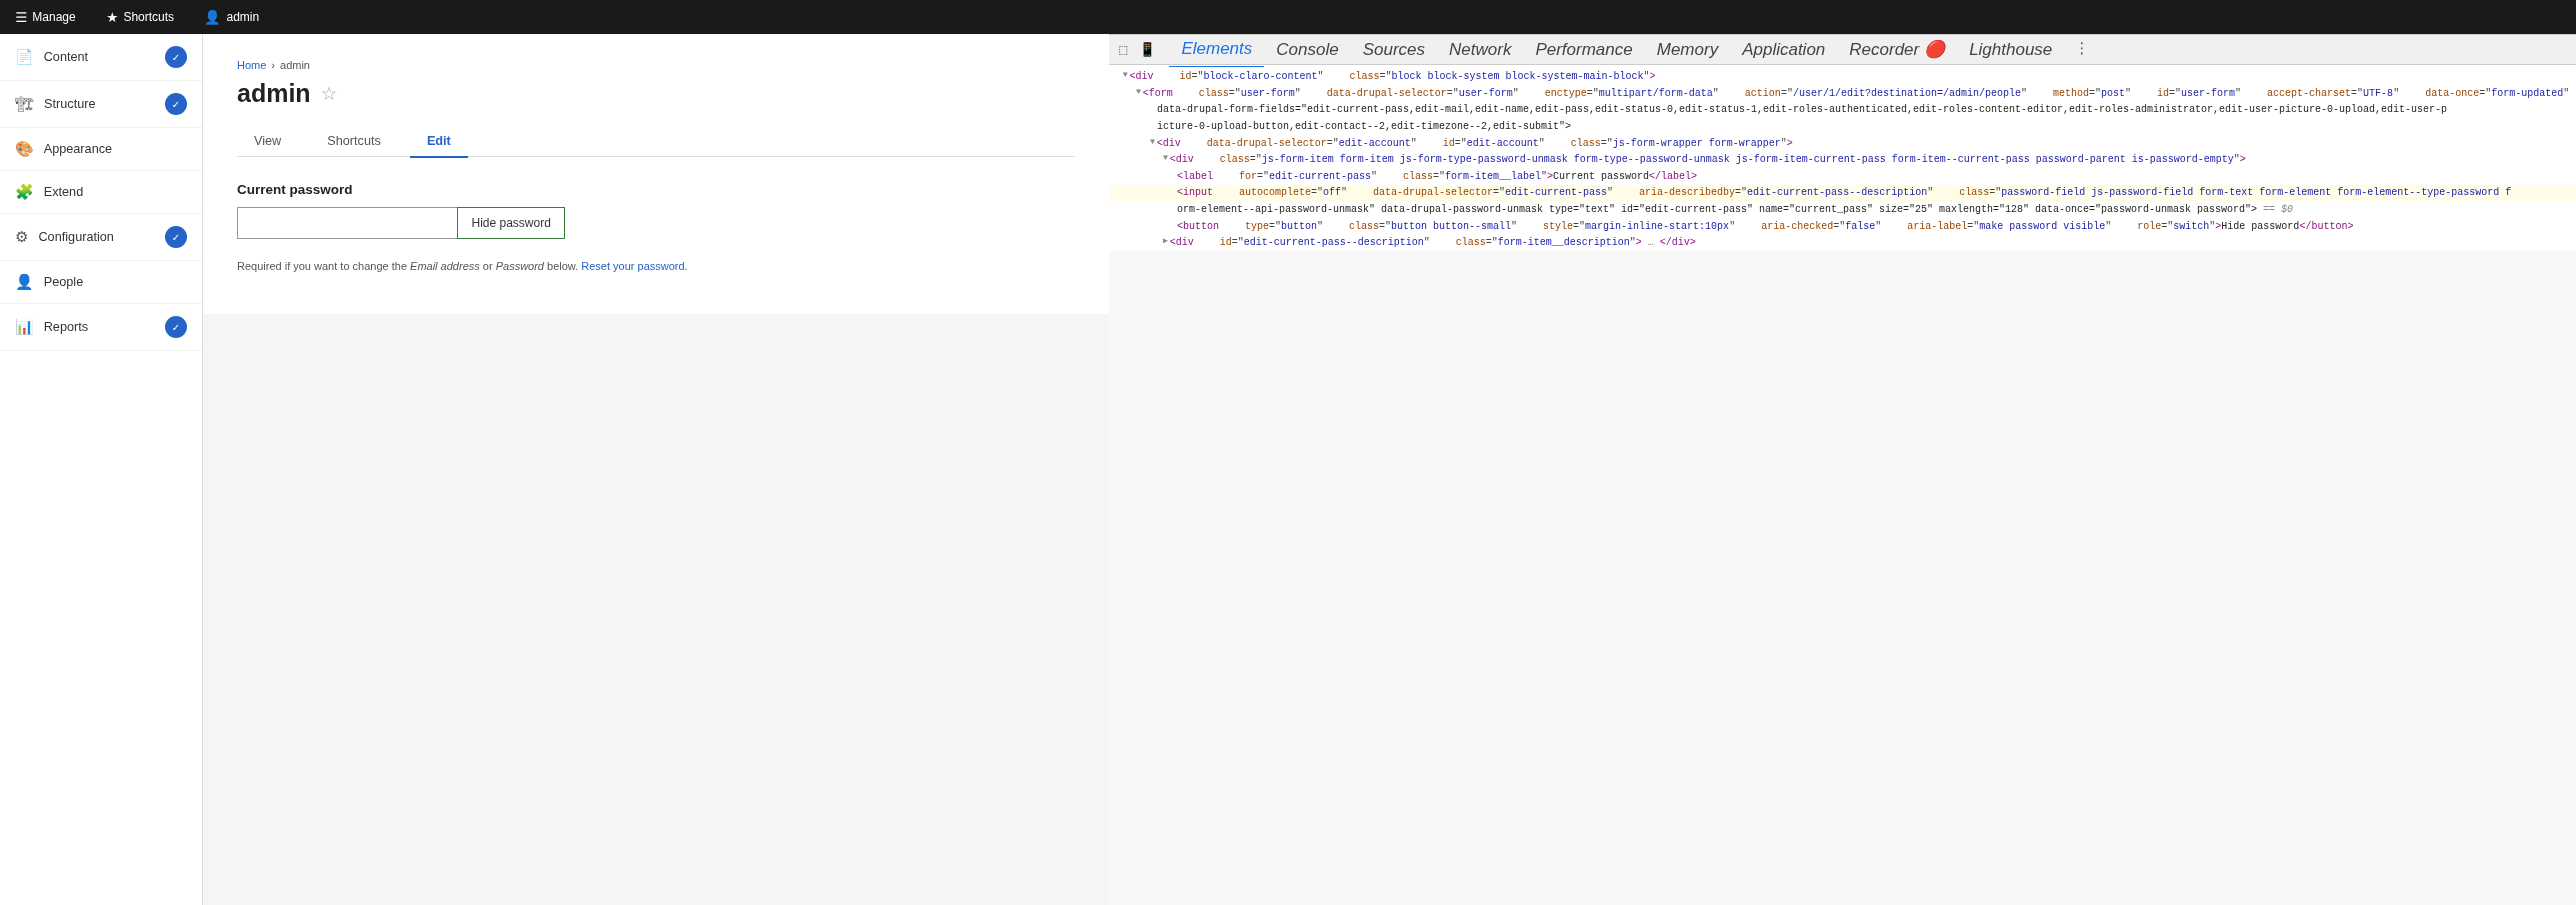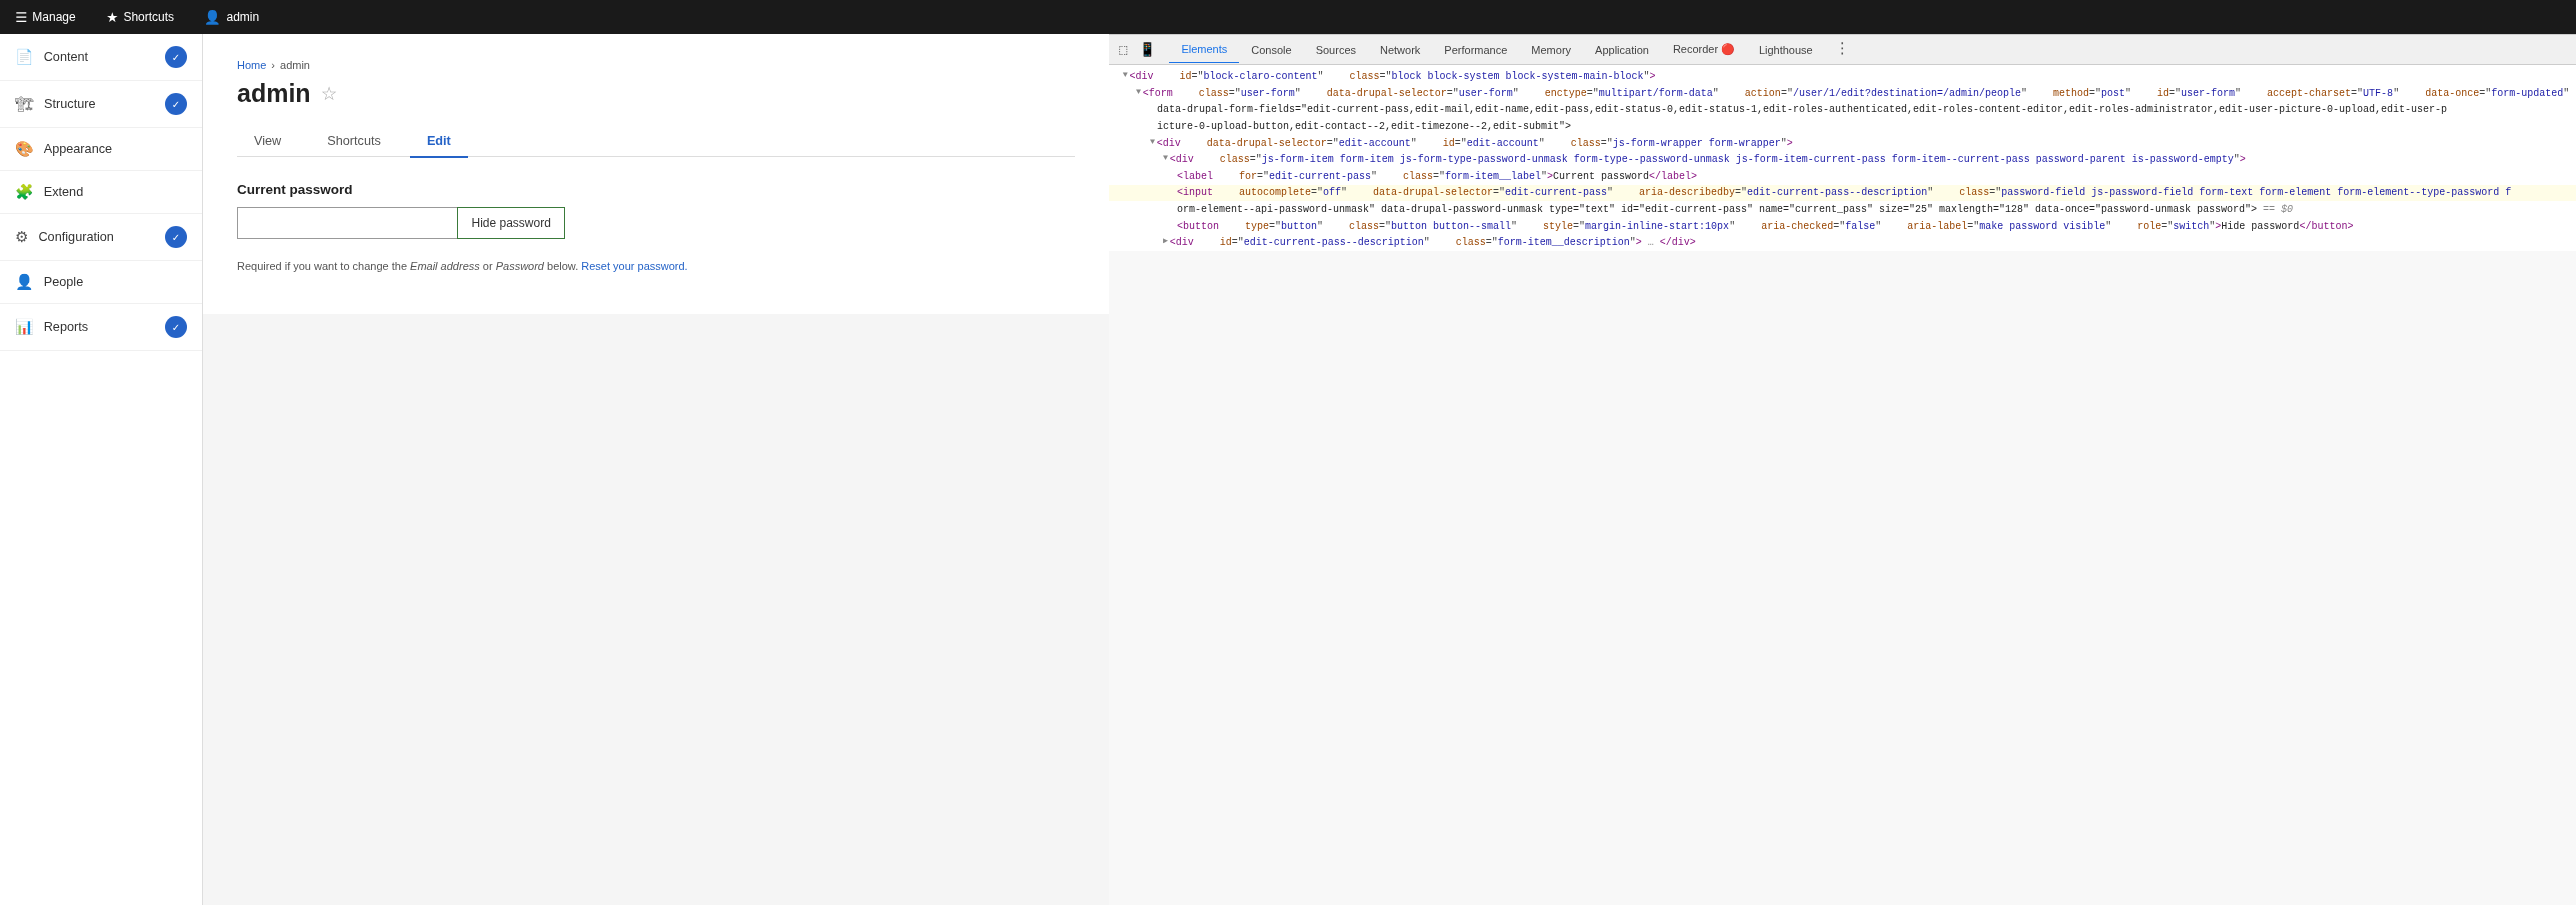--- a/index.html
+++ b/index.html
@@ -186,25 +186,26 @@
       display: flex;
       align-items: center;
       background: #f0f0f0;
       border-bottom: 0.8px solid #ccc;
       padding: 0 6.8px;
       gap: 0;
       height: 30px;
     }
     .devtools-tab {
       padding: 6.8px 12px;
-      font-size: 11px;
+      font-size: 17px;
       color: #444;
       cursor: pointer;
       font-family: Arial, sans-serif;
       white-space: nowrap;
+      font-style: italic;
     }
     .devtools-tab.active {
       color: #1a73e8;
       border-bottom: 1.7px solid #1a73e8;
     }
     .devtools-icons {
       display: flex;
       gap: 5px;
       margin-right: 10px;
       color: #555;

